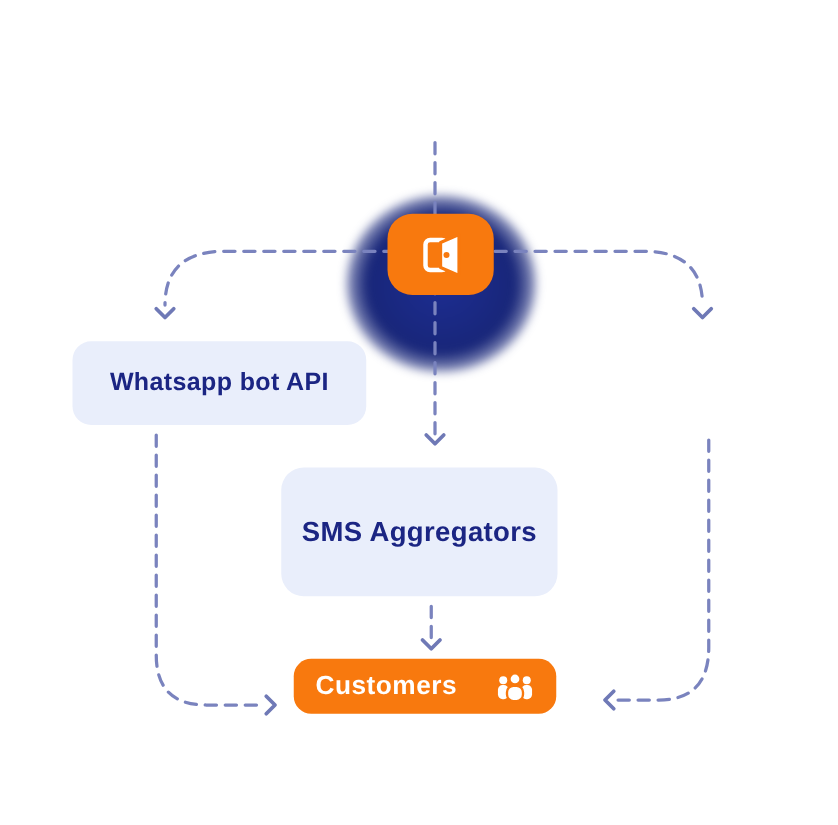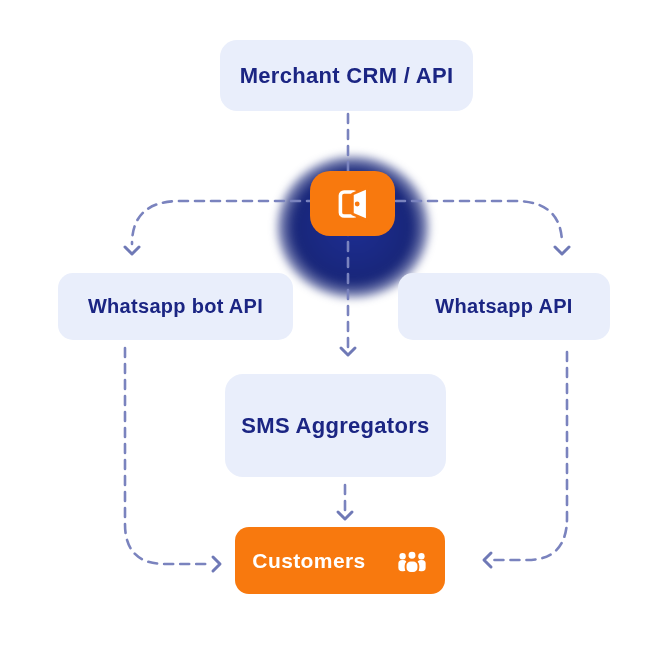--- a/index.html
+++ b/index.html
@@ -33,21 +33,21 @@
   .node-whatsapp{left:398px;top:273px;width:212px;height:67px;font-size:20px;}
   .node-sms{left:225px;top:374px;width:221px;height:103px;font-size:22px;border-radius:18px;}
 
   .hub{
     position:absolute;left:310px;top:171px;width:85px;height:65px;
     background:#f8790e;border-radius:20px;
     display:flex;align-items:center;justify-content:center;
   }
 
   .node-customers{
-    position:absolute;left:235px;top:527px;width:210px;height:67px;
+    position:absolute;left:235px;top:527px;width:210px;height:44px;
     background:#f8790e;border-radius:14px;
     display:flex;align-items:center;justify-content:center;gap:30px;
     color:#ffffff;font-weight:bold;font-size:21px;letter-spacing:.4px;
   }
   .icon{display:flex;align-items:center;justify-content:center;}
 </style>
 </head>
 <body>
 
 <div class="stage">
@@ -78,31 +78,25 @@
   <div class="hub">
     <span class="icon">
       <svg width="42" height="42" viewBox="0 0 40 40">
         <rect x="8" y="8.5" width="16" height="23" rx="3.5" fill="none" stroke="#ffffff" stroke-width="3.4"></rect>
         <polygon points="19.5,10.5 33.5,4.5 33.5,35.5 19.5,29.5" fill="#ffffff" stroke="#f8790e" stroke-width="2.4" stroke-linejoin="round"></polygon>
         <circle cx="24" cy="20" r="2.3" fill="#f8790e"></circle>
       </svg>
     </span>
   </div>
 
-  <div class="node node-merchant">
-    <span>Merchant CRM / API</span>
-  </div>
 
   <div class="node node-telegram">
     <span>Whatsapp bot API</span>
   </div>
 
-  <div class="node node-whatsapp">
-    <span>Whatsapp API</span>
-  </div>
 
   <div class="node node-sms">
     <span>SMS Aggregators</span>
   </div>
 
   <div class="node-customers">
     <span>Customers</span>
     <span class="icon">
       <svg width="32" height="26" viewBox="0 0 34 26">
         <g fill="#ffffff">

